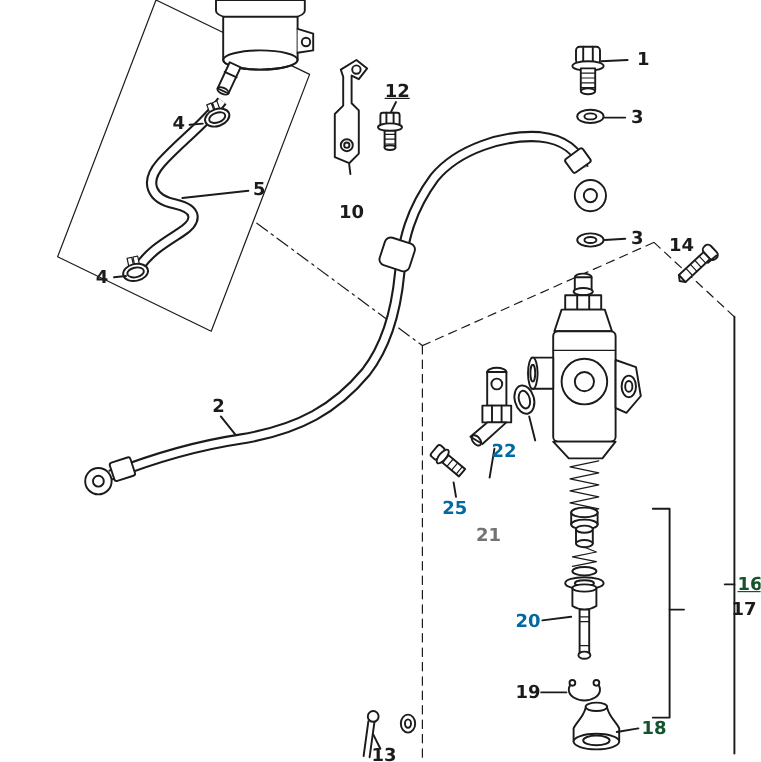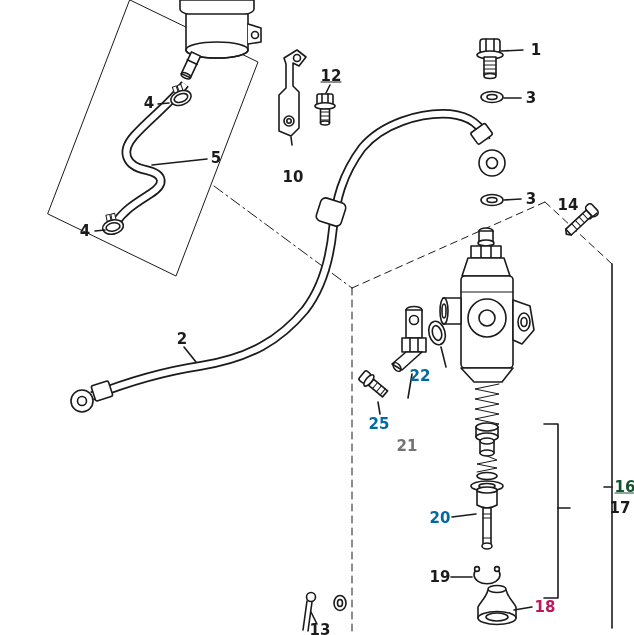--- a/index.html
+++ b/index.html
@@ -279,16 +279,16 @@
       <div class="part-label" style="left: 568px; top: 205px; color: rgb(27, 27, 27);">14</div>
       <div class="part-label" style="left: 85px; top: 231px; color: rgb(27, 27, 27);">4</div>
       <div class="part-label" style="left: 182px; top: 339px; color: rgb(27, 27, 27);">2</div>
       <div class="part-label" style="left: 420px; top: 376px; color: #0369a1;">22</div>
       <div class="part-label" style="left: 407px; top: 407px; color: #737373; margin-top: 39px;">21</div>
       <div class="part-label" style="left: 379px; top: 424px; color: #0369a1;">25</div>
       <div class="part-label" style="left: 625px; top: 487px; color: #14532d; text-decoration: underline;">16</div>
       <div class="part-label" style="left: 584px; top: 508px; color: rgb(27, 27, 27); margin-left: 36px;">17</div>
       <div class="part-label" style="left: 440px; top: 518px; color: #0369a1;">20</div>
       <div class="part-label" style="left: 440px; top: 577px; color: rgb(27, 27, 27);">19</div>
-      <div class="part-label" style="left: 545px; top: 607px; color: #be185d; text-align: center;">18</div>
+      <div class="part-label" style="left: 545px; top: 607px; color: #14532d; text-align: center;">18</div>
       <div class="part-label" style="left: 320px; top: 630px; color: rgb(27, 27, 27);">13</div>
     </div>
 </div>
 
 </body></html>

